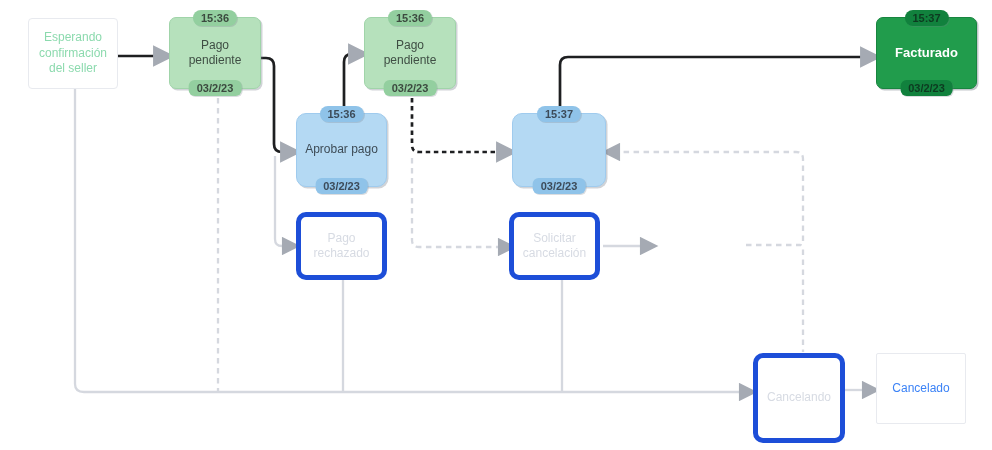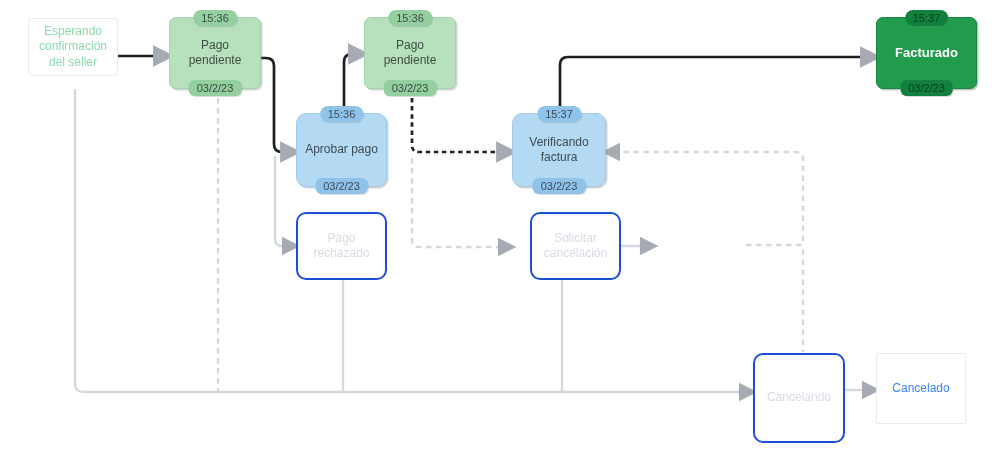--- a/index.html
+++ b/index.html
@@ -13,21 +13,21 @@
   .eg{fill:none;stroke:#d5d8df;stroke-width:2.3px;}
   .egd{fill:none;stroke:#d5d8df;stroke-width:2.3px;stroke-dasharray:5.5 4.5;}
   .node{
     position:absolute;z-index:2;display:flex;align-items:center;justify-content:center;
     text-align:center;font-size:12px;line-height:1.28;box-sizing:border-box;padding:4px 7px;
   }
   .node .label{display:block;width:100%;}
   .badge{
     position:absolute;left:50%;transform:translateX(-50%);z-index:3;white-space:nowrap;
     height:16px;line-height:16px;padding:0 8px;border-radius:9px;
-    font-size:11px;font-weight:normal;box-shadow:1px 1px 0 rgba(110,120,130,.25);
+    font-size:11px;font-weight:bold;box-shadow:1px 1px 0 rgba(110,120,130,.25);
   }
   .badge.top{top:-8px;}
   .badge.bottom{bottom:-8px;border-radius:6px;}
   .n-green{
     background:#b6e1bc;border:1px solid #a0d4a9;border-radius:7px;color:#3f4e44;
     box-shadow:1.5px 1.5px 0 rgba(120,130,140,.35);
   }
   .n-green .badge{background:#93cf9f;color:#3b4a3f;}
   .n-blue{
     background:#b4d9f3;border:1px solid #9fcbee;border-radius:10px;color:#3d4b55;
@@ -38,21 +38,21 @@
     background:#219c4c;border:1px solid #18853f;border-radius:7px;color:#ffffff;
     font-weight:bold;font-size:13px;box-shadow:1.5px 1.5px 0 rgba(120,130,140,.45);
   }
   .n-final .badge{background:#11813d;color:#0d3a20;}
   .n-white-green{
     background:#ffffff;border:1px solid #e8eaef;border-radius:4px;color:#8cdaae;
   }
   .n-white-green.squarish{border-radius:2px;}
   .n-cancelado{color:#3b82f6;}
   .n-faded{
-    background:#ffffff;border:2px solid #1d4ed8;border-radius:10px;color:#d7dbe3;
+    background:#ffffff;border:5px solid #1d4ed8;border-radius:10px;color:#d7dbe3;
   }
 </style>
 </head>
 <body>
 
 <div id="stage">
 
   <svg id="edges" viewBox="0 0 992 450" xmlns="http://www.w3.org/2000/svg">
     <defs>
       <marker id="ah" viewBox="0 0 10 10" refX="6" refY="5" markerWidth="9" markerHeight="8" orient="auto-start-reverse">
@@ -71,21 +71,21 @@
     <path class="egd" d="M803,241 V159 Q803,152 796,152 H609" marker-end="url(#ah)"></path>
     <path class="eg" d="M845,390 H873" marker-end="url(#ah)"></path>
 
     <path class="eb" d="M118,56 H166" marker-end="url(#ah)"></path>
     <path class="eb" d="M261,58 H266 Q274,58 274,66 V144 Q274,152 282,152 H293" marker-end="url(#ah)"></path>
     <path class="eb" d="M344,112 V62 Q344,54 352,54 H361" marker-end="url(#ah)"></path>
     <path class="ebd" d="M412,98 V145 Q412,152 419,152 H509" marker-end="url(#ah)"></path>
     <path class="eb" d="M560,112 V65 Q560,57 568,57 H873" marker-end="url(#ah)"></path>
   </svg>
 
-  <div class="node n-white-green" style="left:28px;top:18px;width:90px;height:58px">
+  <div class="node n-white-green" style="left:28px;top:18px;width:90px;height:71px">
     <span class="label">Esperando confirmación del seller</span>
   </div>
 
   <div class="node n-green" style="left:169px;top:17px;width:92px;height:72px">
     <span class="badge top">15:36</span>
     <span class="label">Pago pendiente</span>
     <span class="badge bottom">03/2/23</span>
   </div>
 
   <div class="node n-green" style="left:364px;top:17px;width:92px;height:72px">
@@ -101,29 +101,28 @@
   </div>
 
   <div class="node n-blue" style="left:296px;top:113px;width:91px;height:74px">
     <span class="badge top">15:36</span>
     <span class="label">Aprobar pago</span>
     <span class="badge bottom">03/2/23</span>
   </div>
 
   <div class="node n-blue" style="left:512px;top:113px;width:94px;height:74px">
     <span class="badge top">15:37</span>
-    <span class="label">Verificando factura</span>
     <span class="badge bottom">03/2/23</span>
   </div>
 
   <div class="node n-faded" style="left:296px;top:212px;width:91px;height:68px">
     <span class="label">Pago rechazado</span>
   </div>
 
-  <div class="node n-faded" style="left:530px;top:212px;width:91px;height:68px">
+  <div class="node n-faded" style="left:509px;top:212px;width:91px;height:68px">
     <span class="label">Solicitar cancelación</span>
   </div>
 
 
   <div class="node n-faded" style="left:753px;top:353px;width:92px;height:90px">
     <span class="label">Cancelando</span>
   </div>
 
   <div class="node n-white-green squarish n-cancelado" style="left:876px;top:353px;width:90px;height:71px">
     <span class="label">Cancelado</span>

